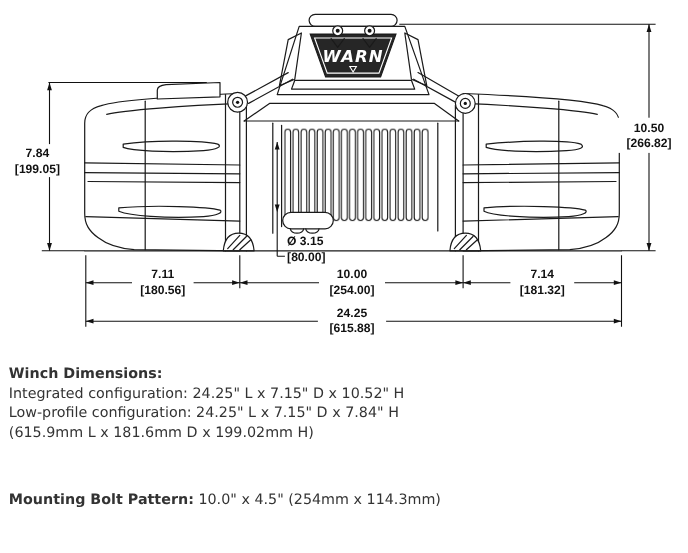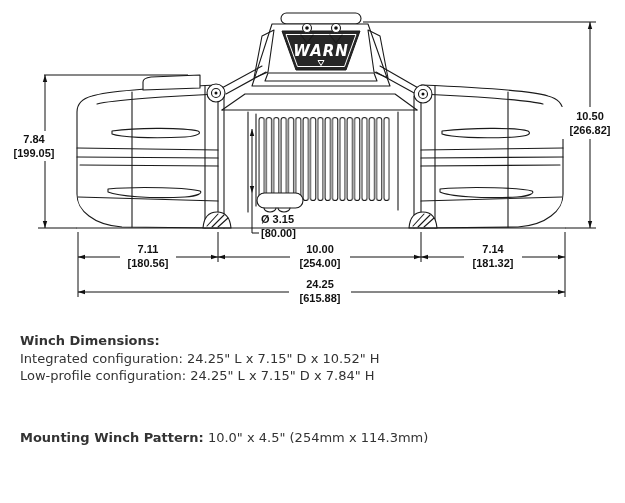--- a/index.html
+++ b/index.html
@@ -11,21 +11,21 @@
   .fw{stroke:#1a1a1a;stroke-width:1.1;fill:#fff;stroke-linejoin:round;}
   .dk{fill:#262626;stroke:#1a1a1a;stroke-width:1;}
   .wln{stroke:#fff;stroke-width:1;fill:none;}
   .dim{stroke:#111;stroke-width:1;fill:none;}
   .ah{fill:#111;stroke:none;}
   .bg{fill:#fff;stroke:none;}
   .dimtxt{font-family:"Liberation Sans",sans-serif;font-size:11px;font-weight:bold;fill:#111;}
   .brand{font-family:"DejaVu Sans",sans-serif;font-size:15px;font-weight:bold;font-style:italic;
          fill:#ffffff;letter-spacing:1px;}
   
-  .specs{position:absolute;left:20px;top:332px;width:600px;color:#333;
+  .specs{position:absolute;left:8px;top:332px;width:600px;color:#333;
          font-size:13px;line-height:17.5px;}
   .specs p{margin:0;}
   .specs .heading{font-weight:bold;color:#333;}
   .bolt-line{margin-top:44px !important;}
   .bolt-line strong{color:#333;}
 </style>
 </head>
 <body>
 
 <div class="page">
@@ -181,17 +181,18 @@
         <text class="dimtxt" x="320" y="288" text-anchor="middle">24.25</text>
         <text class="dimtxt" x="320" y="302" text-anchor="middle">[615.88]</text>
       </g>
     </svg>
   </div>
 
   <div class="specs">
     <p class="heading">Winch Dimensions:</p>
     <p>Integrated configuration: 24.25" L x 7.15" D x 10.52" H</p>
     <p>Low-profile configuration: 24.25" L x 7.15" D x 7.84" H</p>
-    <p class="bolt-line"><strong>Mounting Winch Pattern:</strong>
+    <p>(615.9mm L x 181.6mm D x 199.02mm H)</p>
+    <p class="bolt-line"><strong>Mounting Bolt Pattern:</strong>
       <span>10.0" x 4.5" (254mm x 114.3mm)</span></p>
   </div>
 
 </div>
 
 </body></html>

